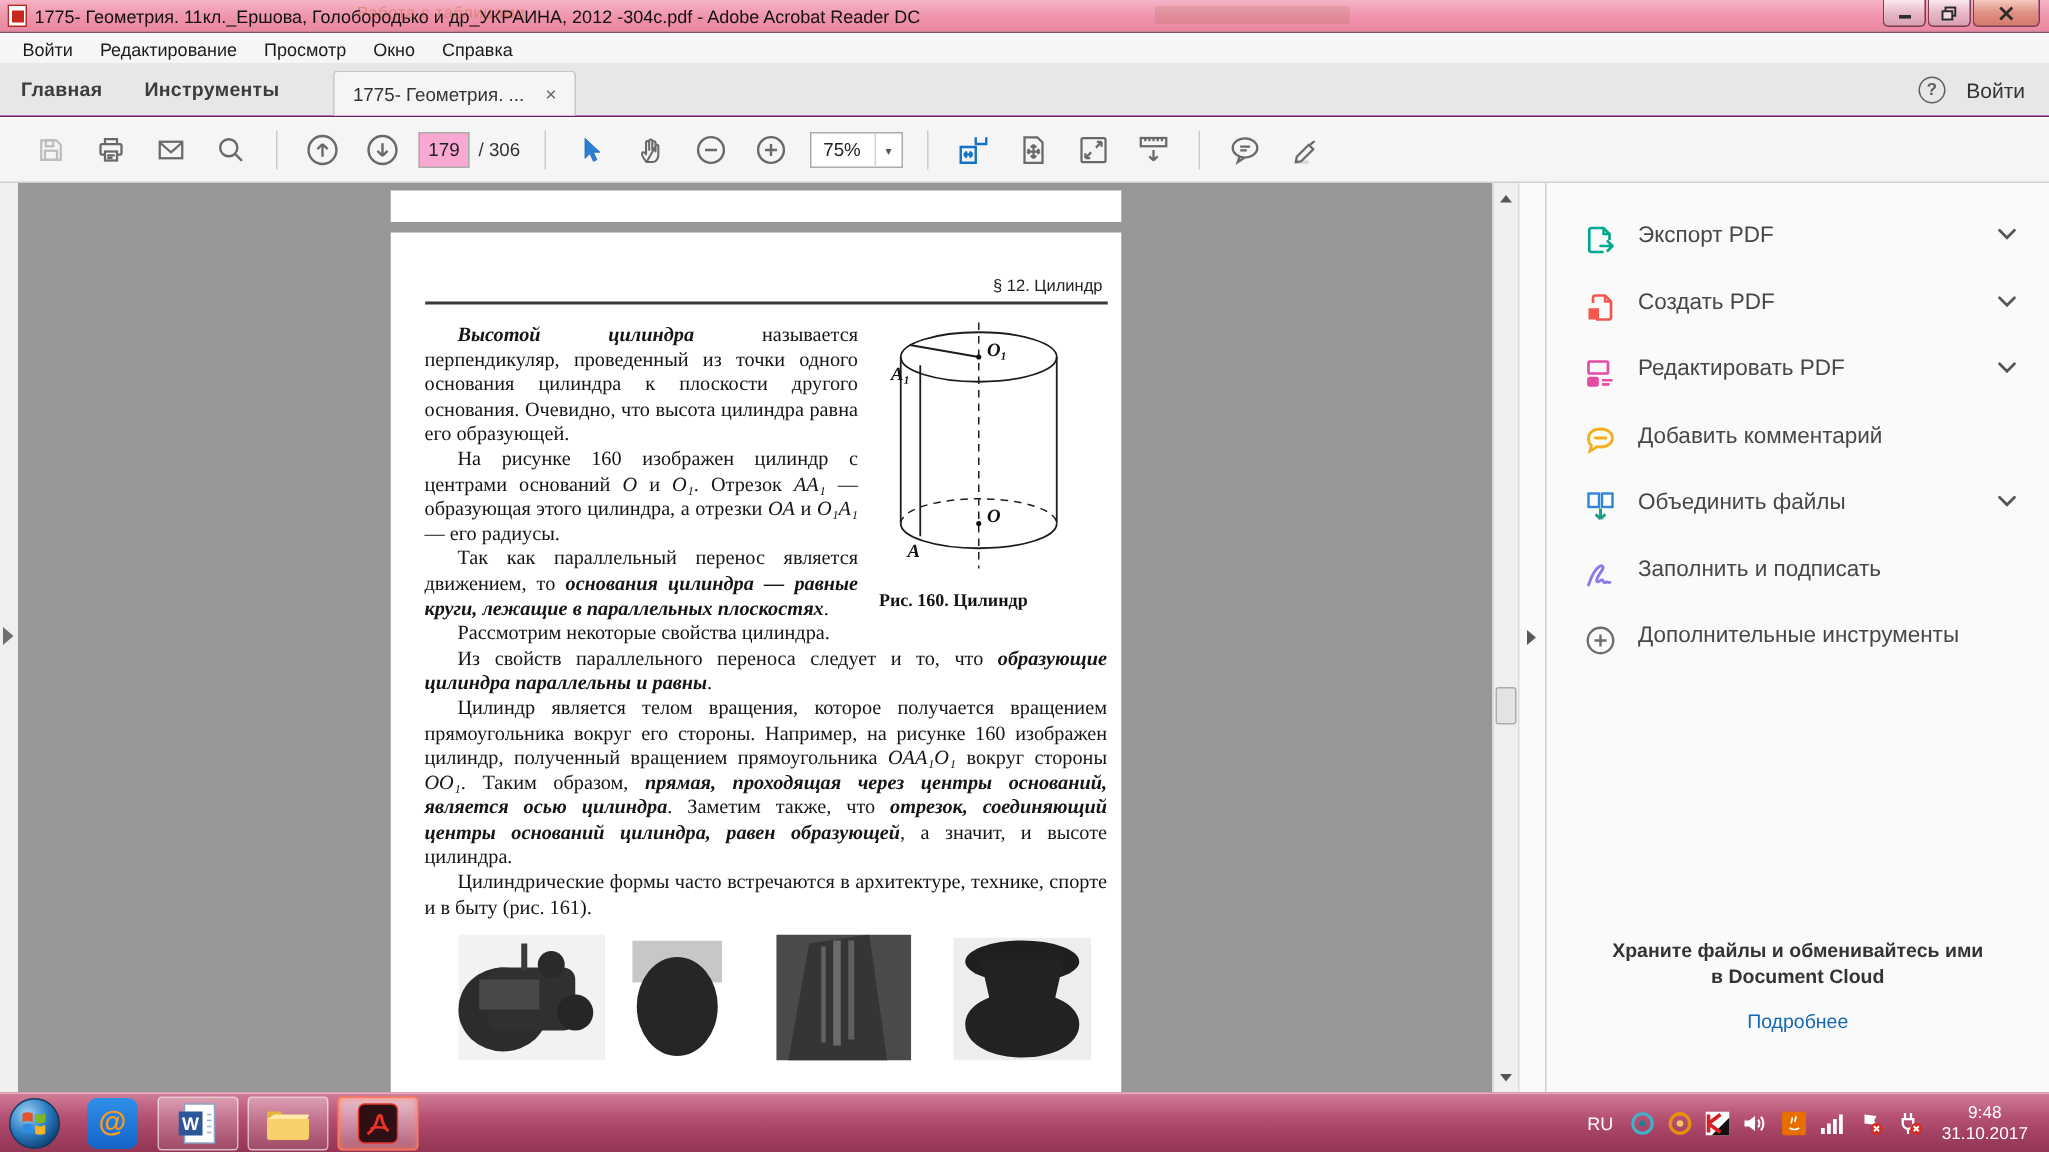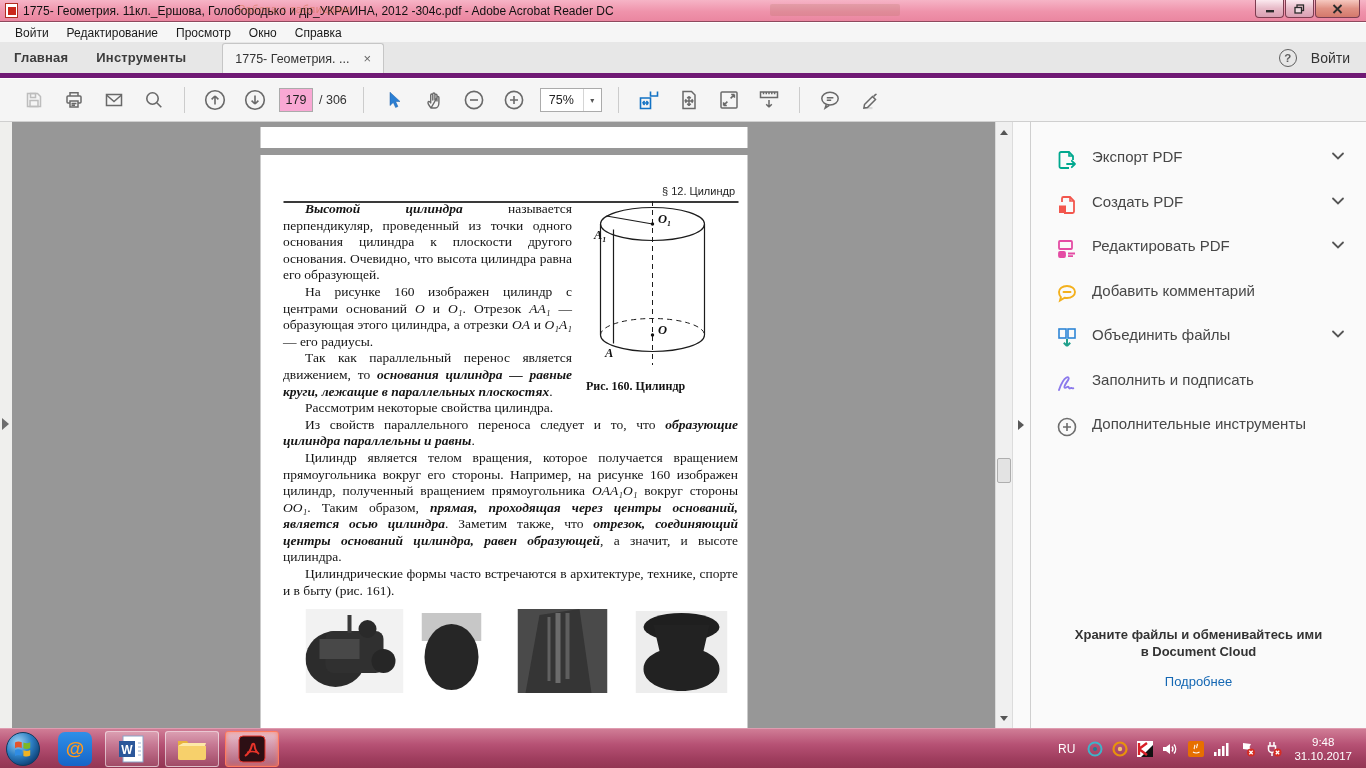--- a/index.html
+++ b/index.html
@@ -23,21 +23,21 @@
   .win-btn.close { width:45px; background:linear-gradient(180deg,#f6c9c0 0%,#e09184 50%,#d4796c 100%); }
   .win-btn svg { display:block; }
 
   
   .menubar { position:absolute; left:0; top:23px; width:100%; height:19px; background:#f6f6f6;
     display:flex; align-items:center; padding-left:6px; }
   .menu-item { font-size:12px; color:#1a1a1a; padding:0 9px; cursor:default; }
 
   
   .tabbar { position:absolute; left:0; top:42px; width:100%; height:36px; background:#e7e7e7;
-    border-bottom:5px solid #701a75; display:flex; align-items:center; }
+    border-bottom:1px solid #701a75; display:flex; align-items:center; }
   .app-tab { font-size:13px; color:#3c3c3c; padding:0 14px; font-weight:700; letter-spacing:.2px; }
   .doc-tab { height:30px; align-self:flex-end; background:#f5f5f5; border:1px solid #c6c6c6; border-bottom:none;
     border-radius:3px 3px 0 0; margin-left:22px; display:flex; align-items:center; padding:0 12px; min-width:134px; }
   .doc-tab .label { font-size:12.5px; color:#333; margin-right:14px; }
   .doc-tab .close { font-size:13px; color:#666; line-height:1; }
   .tab-right { margin-left:auto; display:flex; align-items:center; padding-right:16px; }
   .help-circle { width:18px; height:18px; border:1.6px solid #5f5f5f; border-radius:50%; color:#5f5f5f;
     font-size:11.5px; font-weight:700; display:flex; align-items:center; justify-content:center; margin-right:14px; }
   .signin { font-size:14px; color:#333; }
 
@@ -58,21 +58,21 @@
   .main { position:absolute; left:0; top:122px; width:100%; height:606px; display:flex; }
   .nav-strip { width:12px; background:#efefed; position:relative; flex:none; }
   .nav-strip .tri { position:absolute; left:2px; top:296px; width:0; height:0;
     border-top:6px solid transparent; border-bottom:6px solid transparent; border-left:7px solid #6e6e6e; }
   .doc-area { flex:1; background:#979797; position:relative; overflow:hidden; }
   .page-prev { position:absolute; left:50%; transform:translateX(-50%); top:5px; width:487px; height:21px; background:#fff; }
   .page { position:absolute; left:50%; transform:translateX(-50%); top:33px; width:487px; height:620px; background:#fff; }
 
   .pg-header { position:absolute; right:12px; top:30px; font-size:11px; color:#222; font-family:"Liberation Sans",sans-serif; }
   .pg-rule { position:absolute; left:23px; right:9px; top:46px; border-top:2px solid #3a3a3a; }
-  .pg-body { position:absolute; left:23px; right:9px; top:46px; font-family:"Liberation Serif",serif;
+  .pg-body { position:absolute; left:23px; right:9px; top:60px; font-family:"Liberation Serif",serif;
     font-size:13.5px; line-height:16.6px; color:#141414; text-align:justify; }
   .para { text-indent:22px; }
   .fig160 { float:right; width:158px; margin:-4px 0 6px 8px; position:relative; text-align:left; }
   .fig160 .cap { font-size:12px; font-weight:700; text-indent:0; margin-top:4px; padding-left:6px; white-space:nowrap; }
   .fig160 .lbl { position:absolute; font-style:italic; font-size:12.5px; color:#111; font-weight:600; }
 
   .fig161 { position:relative; height:100px; margin-top:8px; }
   .fig161 svg { position:absolute; bottom:14px; }
 
   

